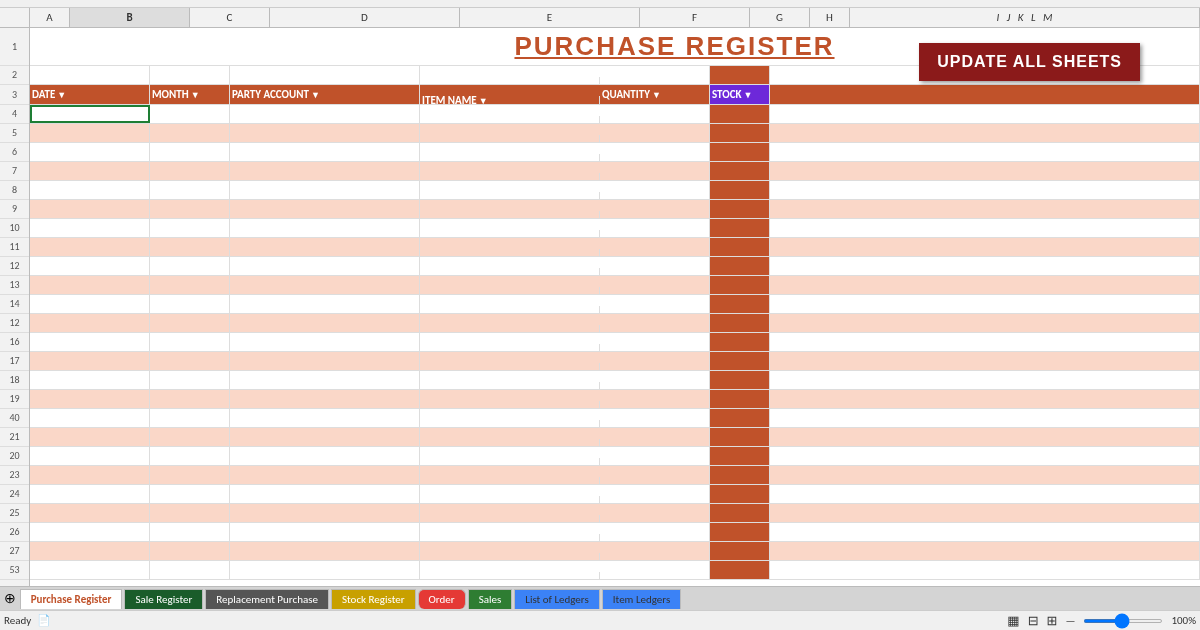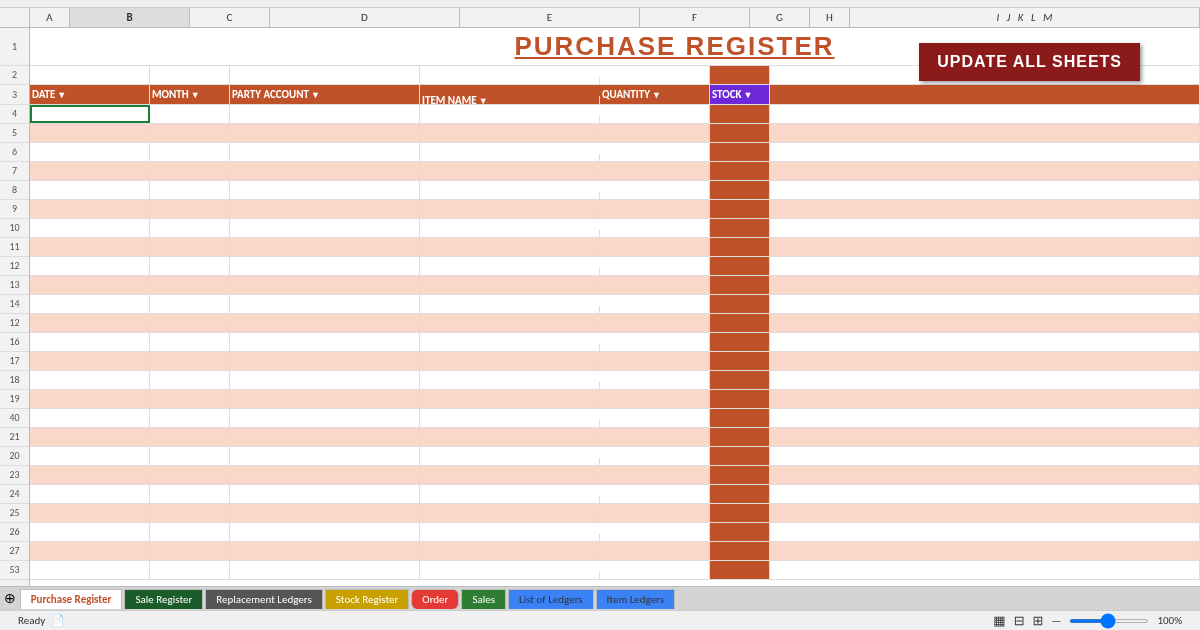--- a/index.html
+++ b/index.html
@@ -88,21 +88,21 @@
     .tab { padding: 3px 10px; font-size: 11px; border: 1px solid #bbb; border-bottom: none; margin-right: 2px; cursor: pointer; white-space: nowrap; }
     .tab.active { background: #fff; font-weight: bold; color: #C0522A; }
     .tab.dark-green { background: #1a5c2a; color: #fff; }
     .tab.dark-gray { background: #555; color: #fff; }
     .tab.dark-yellow { background: #c8a000; color: #fff; }
     .tab.orange-red { background: #e53935; color: #fff; border-radius: 6px; }
     .tab.green { background: #2e7d32; color: #fff; }
     .tab.light-gray { background: #3b82f6; color: #333; }
 
     
-    .status-bar { display: flex; align-items: center; background: #f0f0f0; border-top: 1px solid #ccc; height: 20px; padding: 0 18px; font-size: 11px; color: #333; justify-content: space-between; gap: 33px; }
+    .status-bar { display: flex; align-items: center; background: #f0f0f0; border-top: 1px solid #ccc; height: 20px; padding: 0 4px; font-size: 11px; color: #333; justify-content: space-between; gap: 33px; }
     .status-right { display: flex; align-items: center; gap: 8px; }
     .zoom-slider { width: 80px; height: 4px; }
 
     
     .cw-rn { width: 30px; min-width: 30px; }
     .cw-b { width: 120px; min-width: 120px; } 
     .cw-c { width: 80px; min-width: 80px; }  
     .cw-d { width: 190px; min-width: 190px; } 
     .cw-e { width: 180px; min-width: 180px; margin-top: 11px; } 
     .cw-f { width: 110px; min-width: 110px; } 
@@ -450,21 +450,21 @@
           <button class="update-btn" style="top:15px;right:60px;position:absolute;text-transform:uppercase;font-family:'Arial Black',Arial,sans-serif;">Update All Sheets</button>
         </div>
       </div>
     </div>
   </div>
 
   <div class="sheet-tabs">
     <span style="font-size:14px;margin-right:4px;cursor:pointer;">⊕</span>
     <div class="tab active">Purchase Register</div>
     <div class="tab dark-green">Sale Register</div>
-    <div class="tab dark-gray">Replacement Ledgers</div>
+    <div class="tab dark-gray">Replacement Purchase</div>
     <div class="tab dark-yellow">Stock Register</div>
     <div class="tab orange-red">Order</div>
     <div class="tab green">Sales</div>
     <div class="tab light-gray">List of Ledgers</div>
     <div class="tab light-gray">Item Ledgers</div>
   </div>
 
   <div class="status-bar">
     <div style="display:flex;align-items:center;gap:6px;">
       <span>Ready</span>

